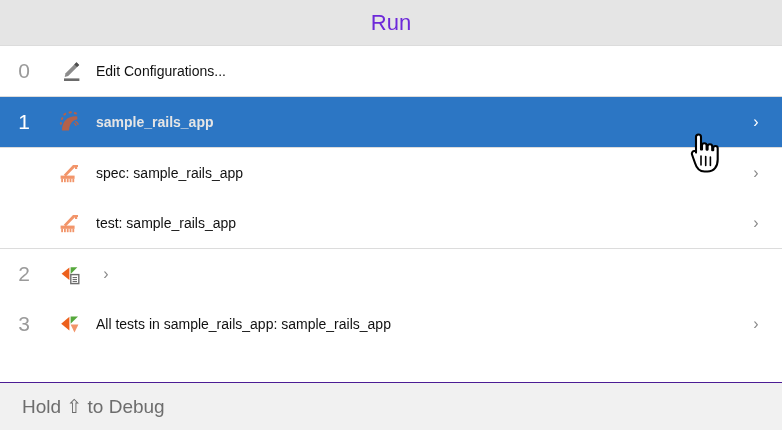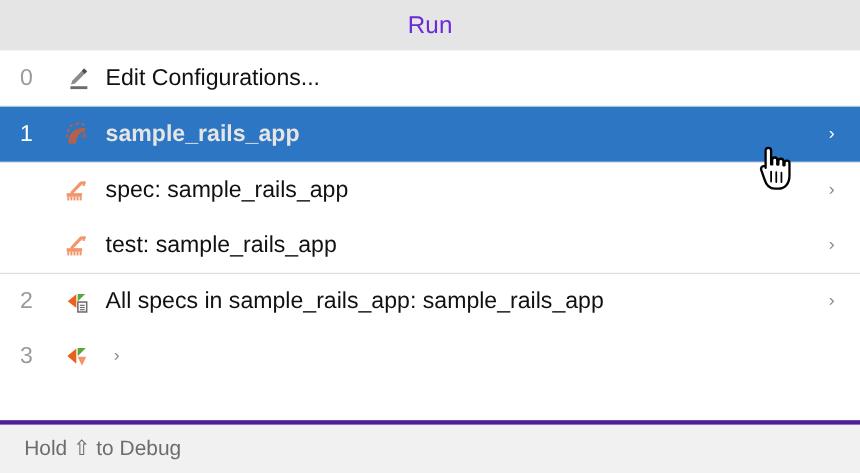--- a/index.html
+++ b/index.html
@@ -68,21 +68,21 @@
   .row-icon {
     width: 44px;
     flex: 0 0 44px;
     display: flex;
     align-items: center;
     justify-content: center;
     height: 32px;
   }
   .row-label {
     flex: 1 1 auto;
-    font-size: 21px;
+    font-size: 14px;
     color: #111111;
     white-space: nowrap;
     overflow: hidden;
     padding-left: 4px;
   }
   .row.selected .row-label {
     color: #e5e5e5;
     font-weight: bold;
   }
   .chevron {
@@ -100,21 +100,21 @@
     background: #dcdcdc;
     margin: 0;
   }
   .separator.full { background: #dcdcdc; }
 
   
   .statusbar {
     height: 48px;
     flex: 0 0 auto;
     background: #f1f1f1;
-    border-top: 4px solid #4c1d95;
+    border-top: 1px solid #4c1d95;
     display: flex;
     align-items: center;
     padding-left: 22px;
     box-sizing: border-box;
     margin-top: 20px;
   }
   .statusbar-text {
     font-size: 19px;
     color: #6d6d6d;
   }
@@ -220,33 +220,33 @@
       <span class="row-icon">
         <svg width="28" height="28" viewBox="0 0 28 28">
           <path d="M13.4 7.6 L13.4 20.0 L5.6 13.8 Z" fill="#ec601c"></path>
           <path d="M14.6 7.2 L21.4 7.2 L14.6 14.0 Z" fill="#56a83c"></path>
           <rect x="14.8" y="14.6" width="8.0" height="9.0" fill="#ffffff" stroke="#6d6d6d" stroke-width="1.4"></rect>
           <rect x="16.6" y="17.0" width="4.4" height="1.1" fill="#6d6d6d"></rect>
           <rect x="16.6" y="19.0" width="4.4" height="1.1" fill="#6d6d6d"></rect>
           <rect x="16.6" y="21.0" width="4.4" height="1.1" fill="#6d6d6d"></rect>
         </svg>
       </span>
-      <span class="row-label">All specs in sample_rails_app: sample_rails_app</span>
       <span class="chevron">›</span>
     </div>
 
     <div class="row">
       <span class="row-num">3</span>
       <span class="row-icon">
         <svg width="28" height="28" viewBox="0 0 28 28">
           <path d="M13.4 6.8 L13.4 20.6 L5.2 13.7 Z" fill="#ec601c"></path>
           <path d="M14.6 6.4 L22.0 6.4 L14.6 13.8 Z" fill="#56a83c"></path>
           <path d="M14.6 14.4 L22.4 14.4 L18.5 22.4 Z" fill="#f2956a"></path>
         </svg>
       </span>
+      <span class="row-label">All tests in sample_rails_app: sample_rails_app</span>
       <span class="chevron">›</span>
     </div>
 
   </div>
 
   <div class="statusbar">
     <span class="statusbar-text">Hold ⇧ to Debug</span>
   </div>
 
   <div class="cursor">

